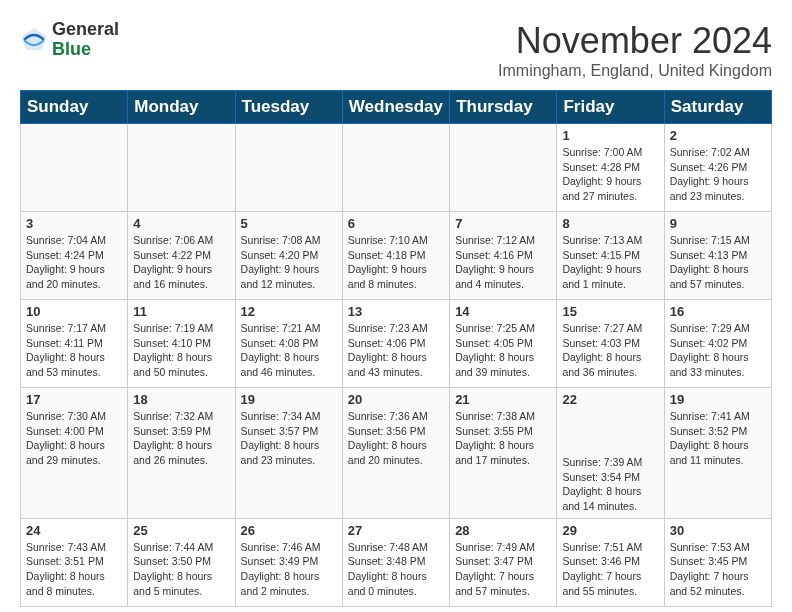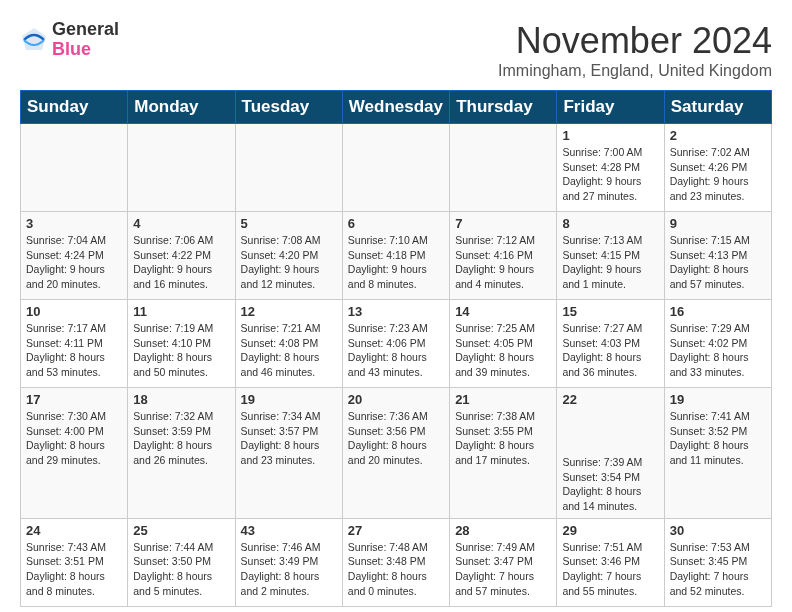--- a/index.html
+++ b/index.html
@@ -20,21 +20,21 @@
       display: flex;
       align-items: center;
       gap: 4px;
     }
     .logo-text {
       font-size: 18px;
       font-weight: bold;
       line-height: 1.1;
     }
     .logo-text span.general { color: #333; }
-    .logo-text span.blue { color: #ec4899; }
+    .logo-text span.blue { color: #15803d; }
     .logo-icon {
       width: 28px;
       height: 28px;
     }
     .title-block {
       text-align: right;
     }
     .month-title {
       font-size: 36px;
       font-weight: normal;
@@ -299,21 +299,21 @@
 and 8 minutes.</div>
         </td>
         <td>
           <div class="day-number">25</div>
           <div class="day-info" style="white-space: pre-line;">Sunrise: 7:44 AM
 Sunset: 3:50 PM
 Daylight: 8 hours
 and 5 minutes.</div>
         </td>
         <td>
-          <div class="day-number">43</div>
+          <div class="day-number">26</div>
           <div class="day-info" style="white-space: pre-line;">Sunrise: 7:46 AM
 Sunset: 3:49 PM
 Daylight: 8 hours
 and 2 minutes.</div>
         </td>
         <td>
           <div class="day-number">27</div>
           <div class="day-info" style="white-space: pre-line;">Sunrise: 7:48 AM
 Sunset: 3:48 PM
 Daylight: 8 hours

